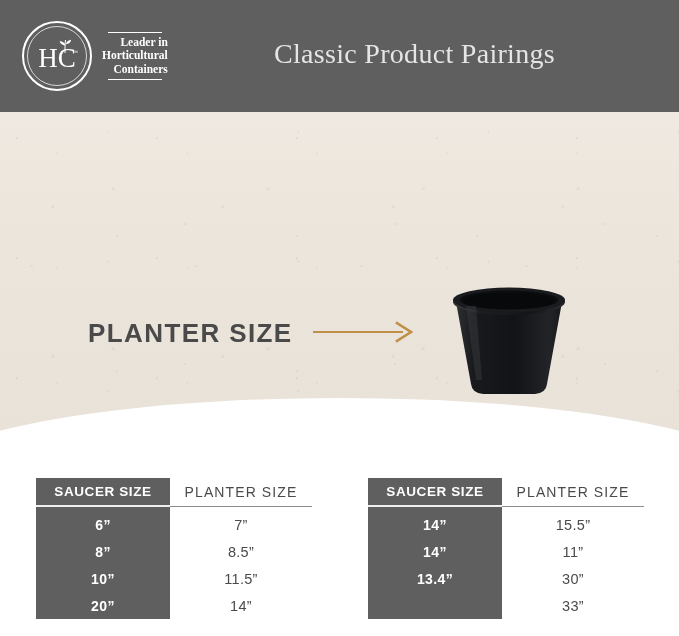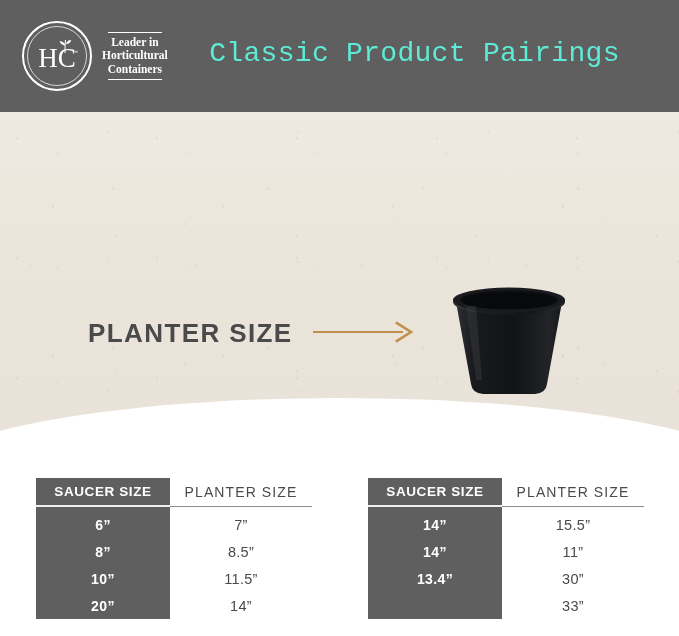--- a/index.html
+++ b/index.html
@@ -43,35 +43,35 @@
     transform:translateX(-2px);
   }
   .logo-tm{
     position:absolute;right:12px;top:26px;
     font-size:5px;color:#ffffff;
   }
   .tagline{
     color:#ffffff;
     font-family:"Liberation Serif", serif;
     font-size:11.5px;line-height:13.5px;
-    text-align:center;
+    text-align:right;
     padding:3px 0;
     font-weight:bold;
   }
   .tagline .rule{
     display:block;height:1px;background:#ffffff;margin:3px 6px;
   }
   .tagline .tl{display:block;}
 
   .title{
     position:absolute;left:0;top:0;width:679px;height:107px;
     display:flex;align-items:center;justify-content:center;
     padding-left:150px;box-sizing:border-box;
-    color:#5eead4;
-    font-family:Liberation Mono, monospace;
+    color:#e5e5e5;
+    font-family:Liberation Serif, serif;
     font-size:28px;
     letter-spacing:.3px;
     pointer-events:none;
   }
 
   
   .hero{
     position:absolute;left:0;top:112px;width:679px;height:326px;
     background:#ece6dd;
     overflow:hidden;

